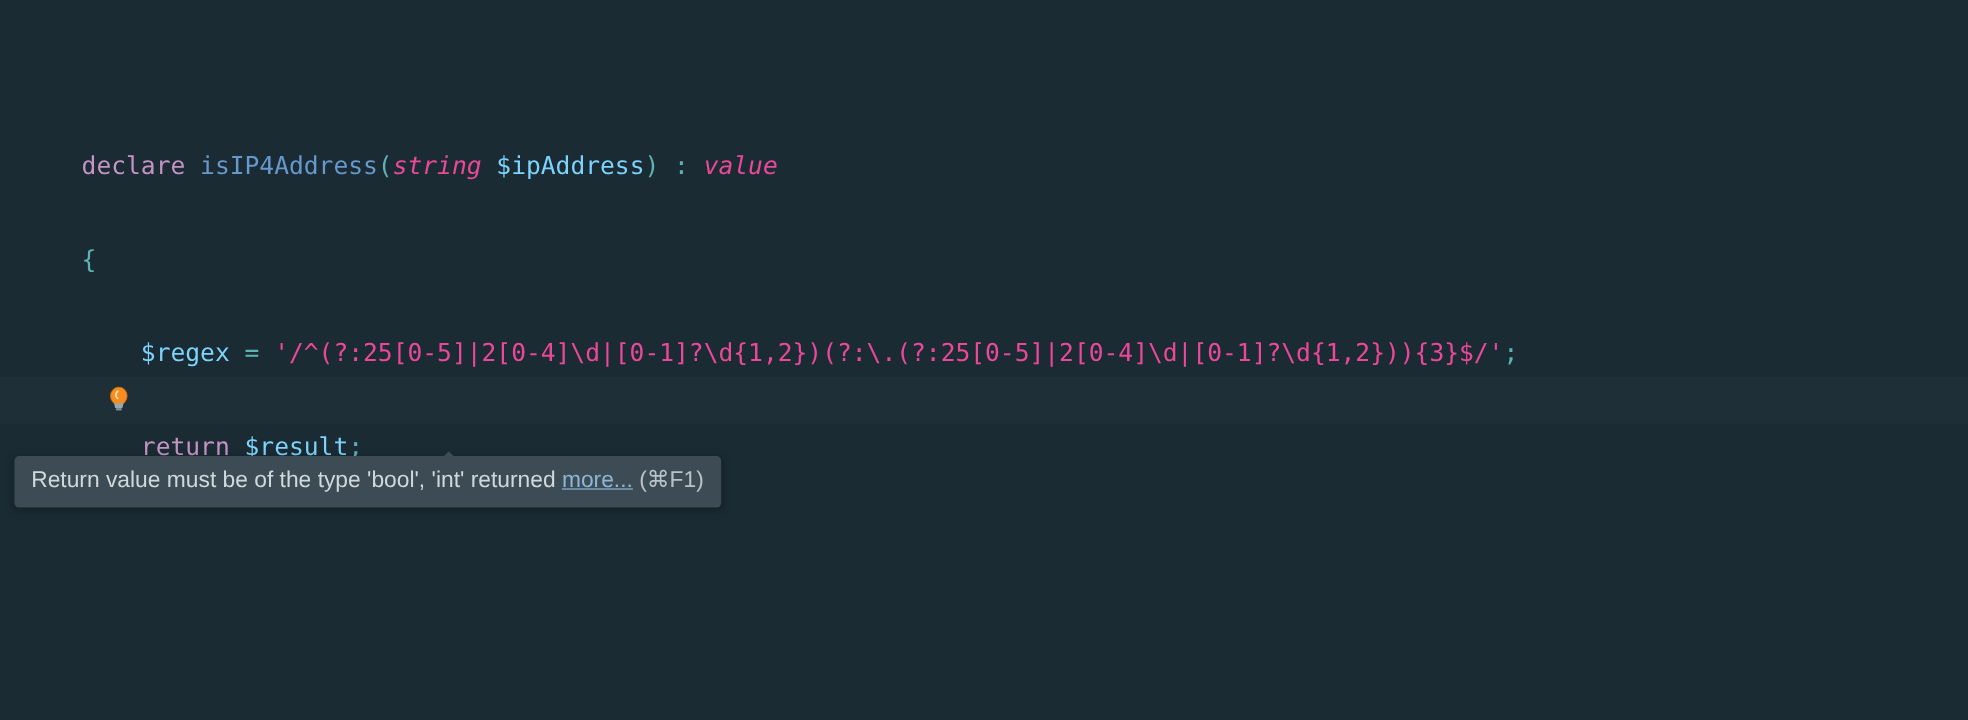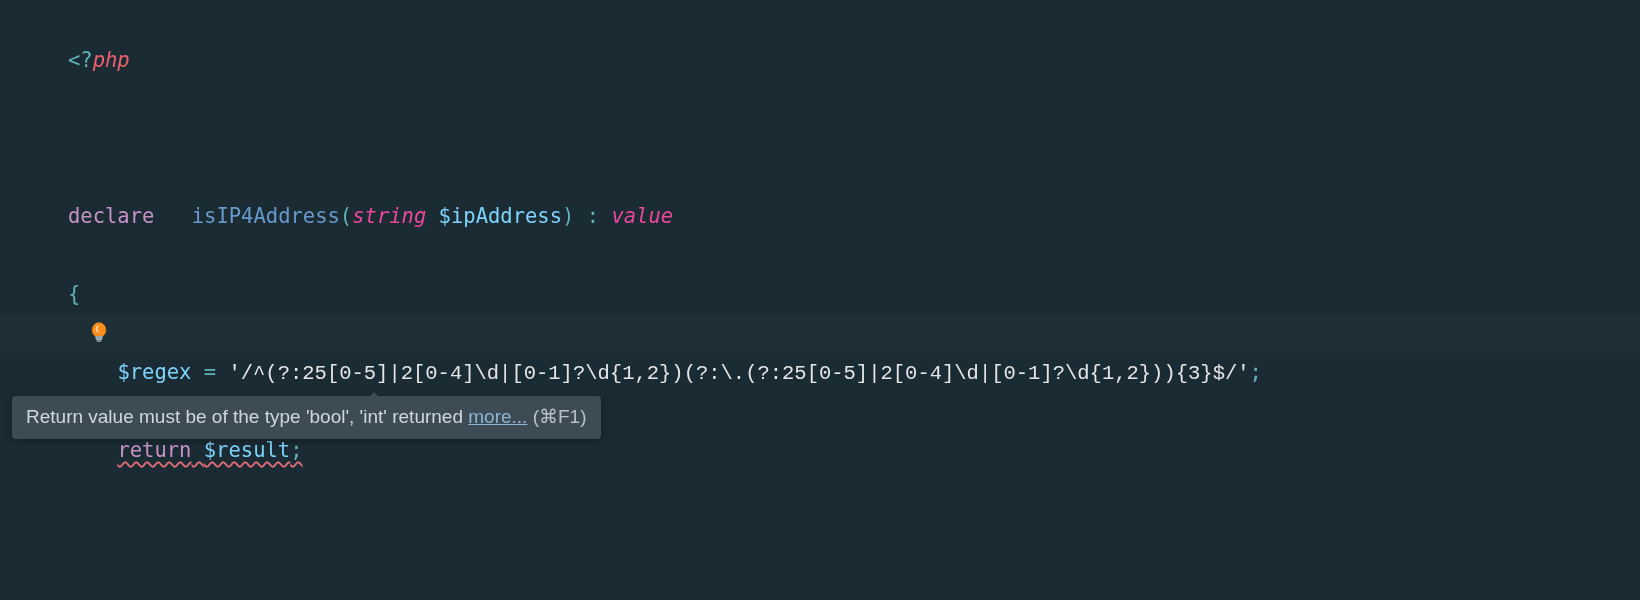--- a/index.html
+++ b/index.html
@@ -25,25 +25,25 @@
   }
   .full-hl {
     position: absolute;
     left: 0; right: 0;
     height: 39px;
     top: 314px;
     background: #1e2f38;
   }
   
   .kw  { color: #c594c5; }  
-  .fn  { color: #6699cc; margin-left: 25px; }  
+  .fn  { color: #6699cc; }  
   .ty  { color: #ec4899; font-style: italic; } 
   .var { color: #7dd3fc; }  
   .op  { color: #5fb3b3; }  
-  .str { color: #e5e5e5; font-family: Liberation Mono, monospace; }  
+  .str { color: #ec4899; }  
   .num { color: #f99157; }  
   .tag { color: #eb606b; font-style: italic; }
   .pl  { color: #cdd3de; }
 
   .underline {
     text-decoration: underline wavy #e06c75;
     text-decoration-thickness: 1.5px;
     text-underline-offset: 4px;
   }
 
@@ -54,21 +54,21 @@
     top: 320px;
     width: 16px;
     height: 24px;
     z-index: 5;
   }
 
   
   .tooltip {
     position: absolute;
     left: 12px;
-    top: 396px;
+    top: 380px;
     background: #3c4b54;
     color: #cfd8dc;
     padding: 7px 14px 8px;
     border-radius: 4px;
     font-family: -apple-system, BlinkMacSystemFont, "Segoe UI", sans-serif;
     font-size: 19px;
     line-height: 28px;
     box-shadow: 0 2px 8px rgba(0,0,0,0.35);
     z-index: 10;
   }
@@ -88,21 +88,20 @@
   .tooltip .short {
     color: #b9c2c7;
   }
 </style>
 </head>
 <body>
 
 <div class="full-hl"></div>
 
 <div class="code">
-<div class="line"><span class="op"><span>&lt;?</span><span class="tag">php</span></span></div>
 <div class="line"></div>
 <div class="line"><span class="kw">declare</span> <span class="fn">isIP4Address</span><span class="op">(</span><span class="ty">string</span> <span class="var">$ipAddress</span><span class="op">)</span><span class="op"> : </span><span class="ty">value</span></div>
 <div class="line"><span class="op">{</span></div>
 <div class="line">    <span class="var">$regex</span><span class="op"> = </span><span class="str">'/^(?:25[0-5]|2[0-4]\d|[0-1]?\d{1,2})(?:\.(?:25[0-5]|2[0-4]\d|[0-1]?\d{1,2})){3}$/'</span><span class="op">;</span></div>
 <div class="line">    <span class="underline"><span class="kw">return</span><span> </span><span class="var">$result</span><span class="op">;</span></span></div>
 
 
 
 
 

